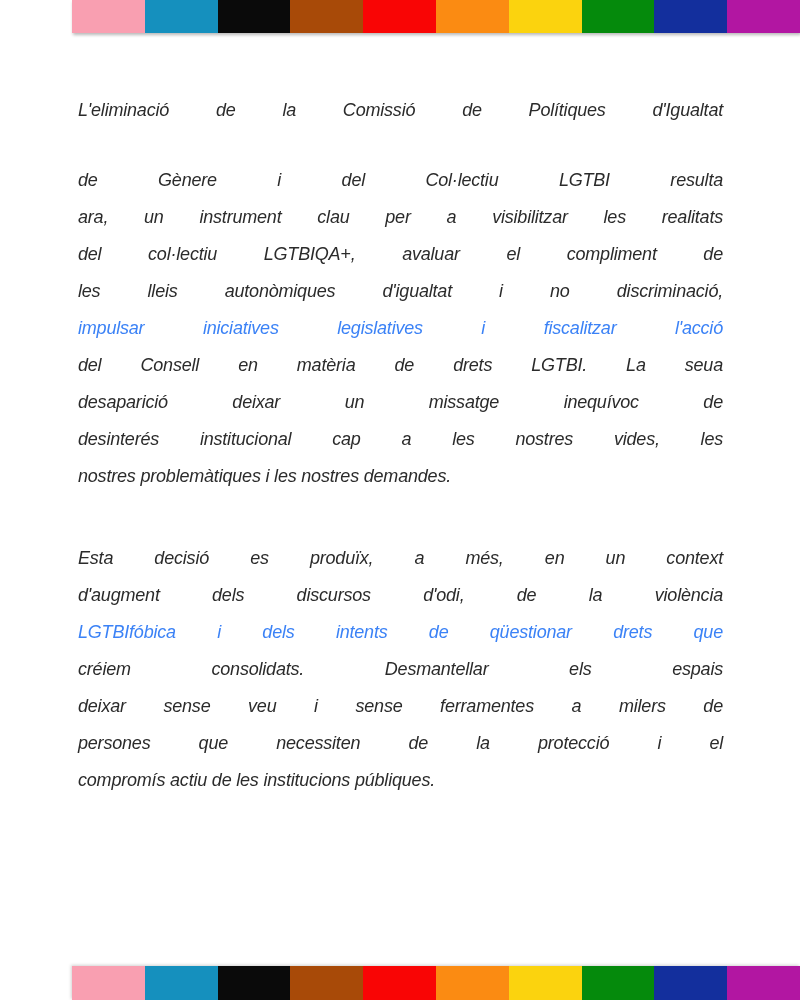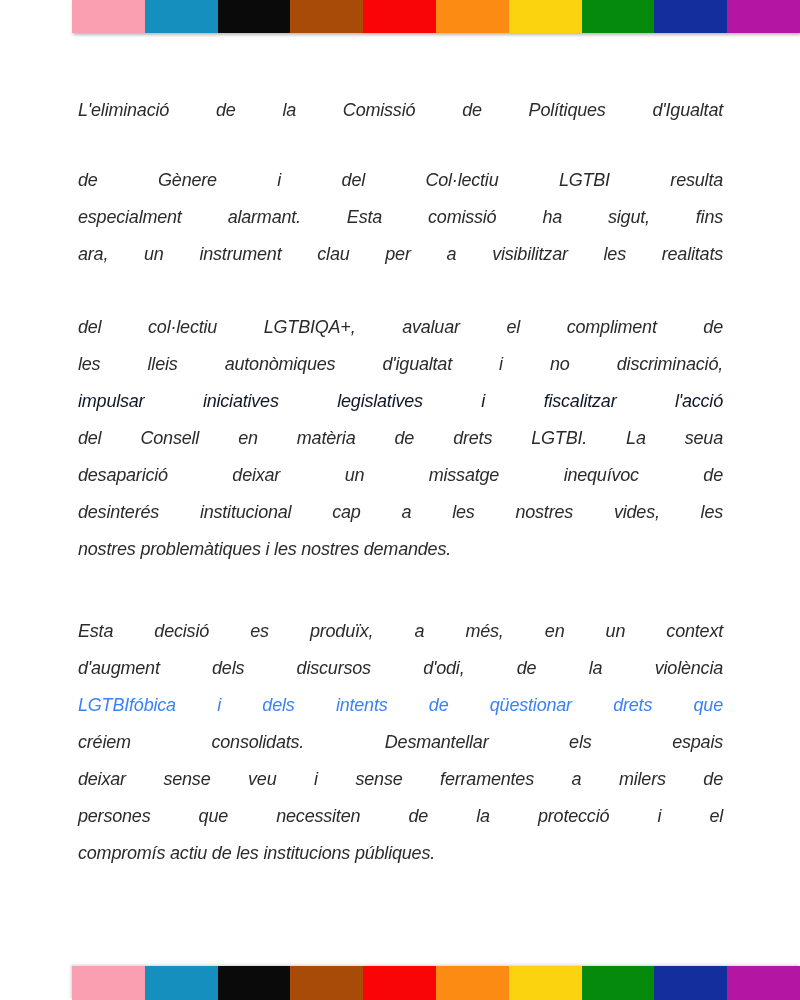--- a/index.html
+++ b/index.html
@@ -61,25 +61,24 @@
       <div class="stripe-seg" style="background: rgb(251, 211, 14);"></div>
       <div class="stripe-seg" style="background: rgb(5, 138, 12);"></div>
       <div class="stripe-seg" style="background: rgb(19, 47, 157);"></div>
       <div class="stripe-seg" style="background: rgb(178, 22, 162);"></div>
     </div>
 
   <div class="doc-body">
     <div class="paragraph">
         <div class="line" style="color: rgb(43, 43, 43);">L'eliminació de la Comissió de Polítiques d'Igualtat</div>
         <div class="line" style="color: rgb(43, 43, 43); margin-top: 33px;">de Gènere i del Col·lectiu LGTBI resulta</div>
-        <div class="line" style="color: rgb(43, 43, 43);">especialment alarmant. Esta comissió ha sigut, fins</div>
         <div class="line" style="color: rgb(43, 43, 43);">ara, un instrument clau per a visibilitzar les realitats</div>
-        <div class="line" style="color: rgb(43, 43, 43); margin-top: 36px;">del col·lectiu LGTBIQA+, avaluar el compliment de</div>
+        <div class="line" style="color: rgb(43, 43, 43);">del col·lectiu LGTBIQA+, avaluar el compliment de</div>
         <div class="line" style="color: rgb(43, 43, 43);">les lleis autonòmiques d'igualtat i no discriminació,</div>
-        <div class="line" style="color: #0f172a;">impulsar iniciatives legislatives i fiscalitzar l'acció</div>
+        <div class="line" style="color: #3b82f6;">impulsar iniciatives legislatives i fiscalitzar l'acció</div>
         <div class="line" style="color: rgb(43, 43, 43);">del Consell en matèria de drets LGTBI. La seua</div>
         <div class="line" style="color: rgb(43, 43, 43);">desaparició deixar un missatge inequívoc de</div>
         <div class="line" style="color: rgb(43, 43, 43);">desinterés institucional cap a les nostres vides, les</div>
         <div class="line last" style="color: rgb(43, 43, 43);">nostres problemàtiques i les nostres demandes.</div>
       </div>
     <div class="paragraph">
         <div class="line" style="color: rgb(43, 43, 43);">Esta decisió es produïx, a més, en un context</div>
         <div class="line" style="color: rgb(43, 43, 43);">d'augment dels discursos d'odi, de la violència</div>
         <div class="line" style="color: #3b82f6;">LGTBIfóbica i dels intents de qüestionar drets que</div>
         <div class="line" style="color: rgb(43, 43, 43);">créiem consolidats. Desmantellar els espais</div>

